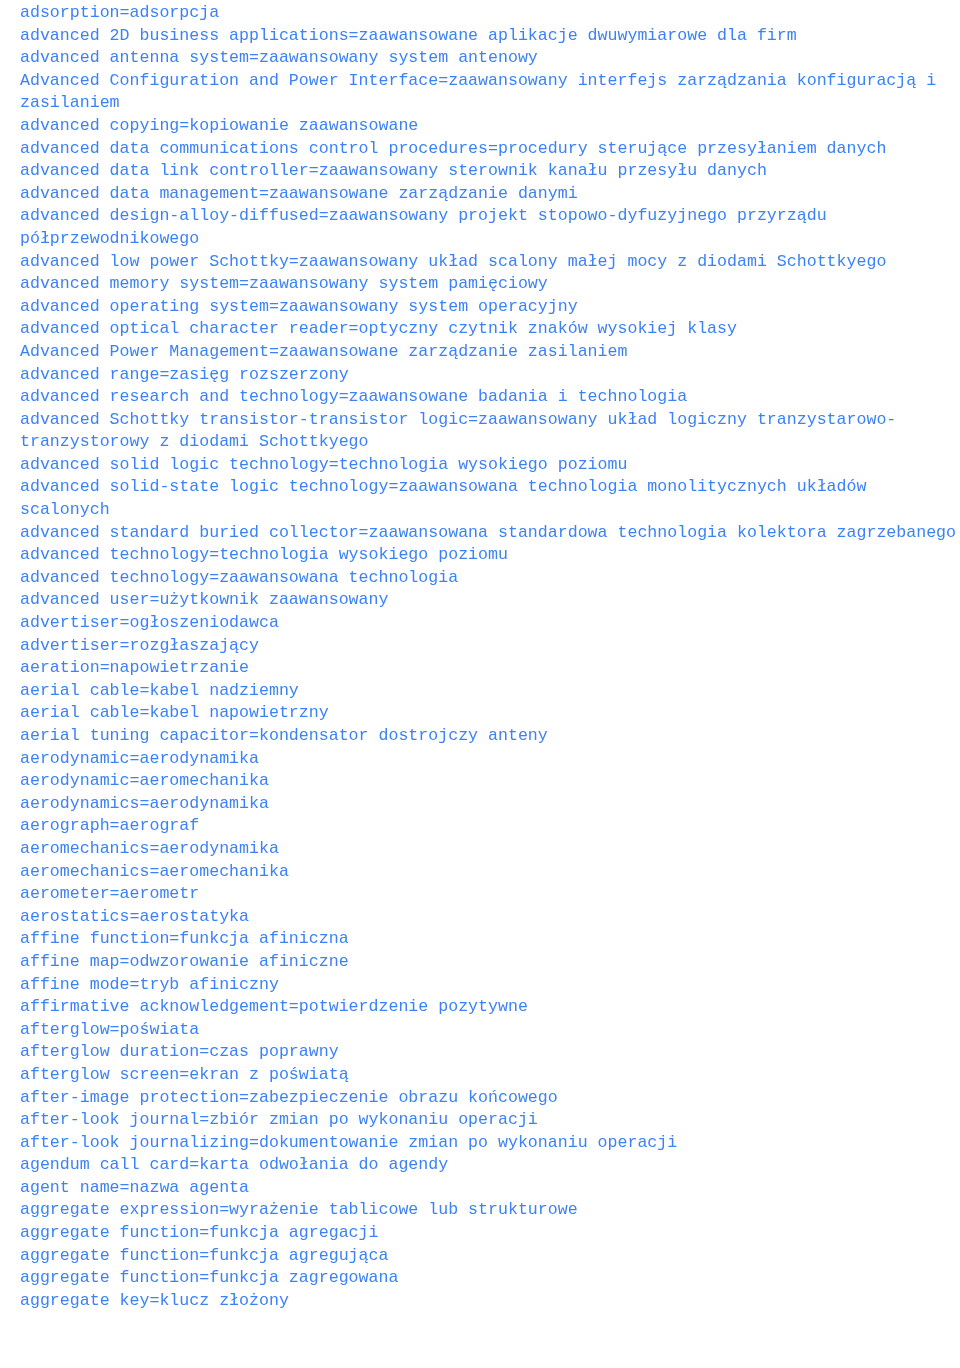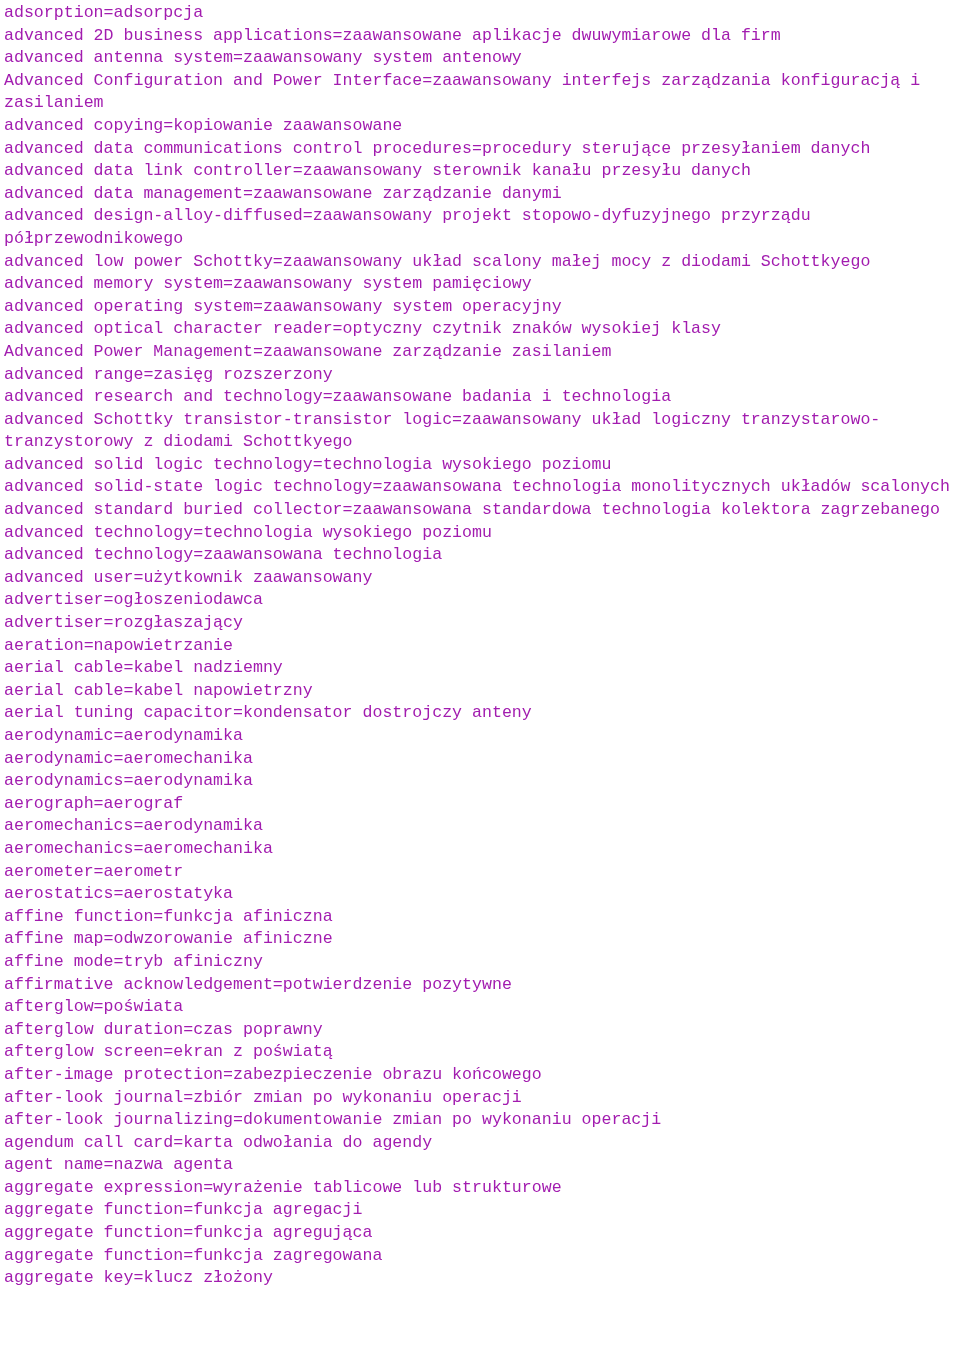--- a/index.html
+++ b/index.html
@@ -8,25 +8,25 @@
     background: #ffffff;
   }
   body {
     width: 960px;
     height: 1368px;
     overflow: hidden;
   }
   #doc {
     box-sizing: border-box;
     width: 960px;
-    padding: 2px 0 0 4px;
+    padding: 2px 0 0 20px;
     font-family: "Liberation Mono", "DejaVu Sans Mono", monospace;
     font-size: 16.6px;
     line-height: 22.6px;
-    color: #a21caf;
+    color: #3b82f6;
     letter-spacing: 0px;
     white-space: pre-wrap;
     word-break: break-word;
     overflow-wrap: break-word;
   }
   .entry {
     display: block;
     white-space: pre-wrap;
   }
 </style>

